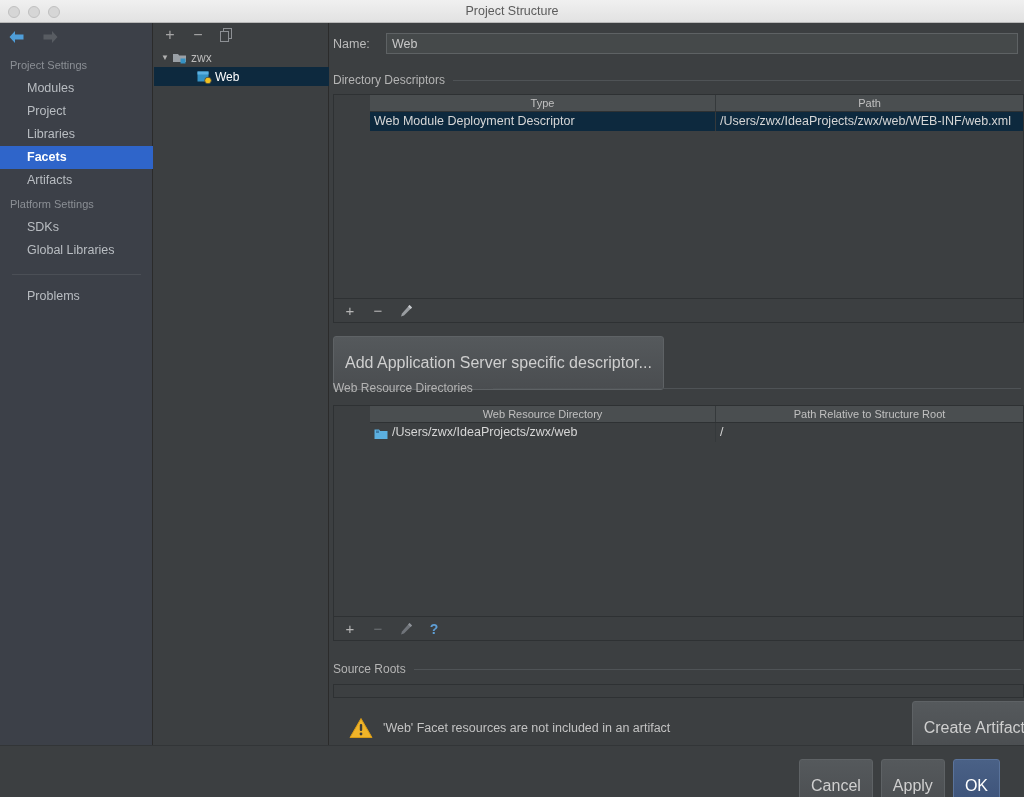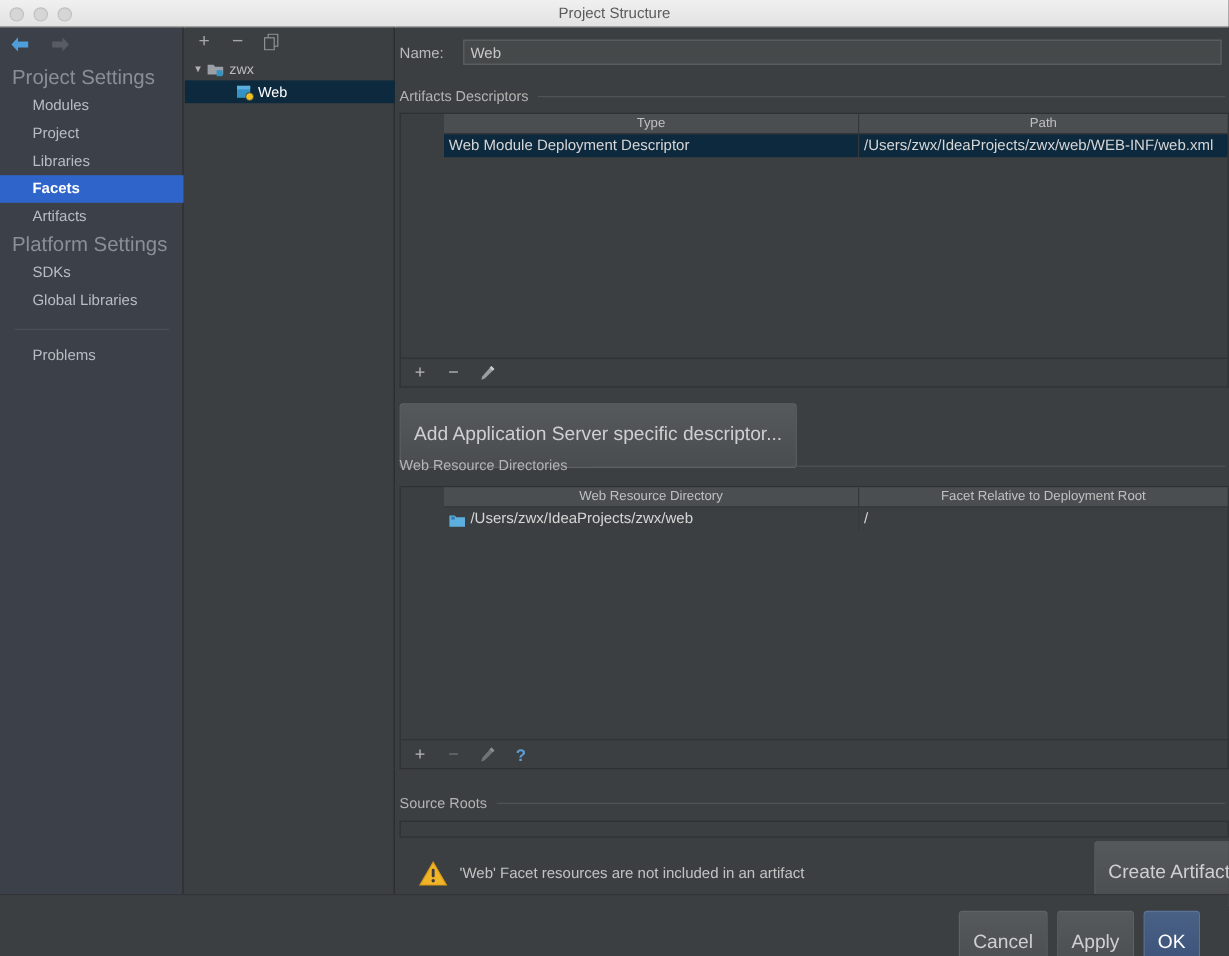--- a/index.html
+++ b/index.html
@@ -38,21 +38,21 @@
     width: 153px; height: 722px;
     background: #3c4048;
     border-right: 1px solid #2b2b2b;
   }
   .nav-arrows { position: absolute; left: 6px; top: 4px; display: flex; gap: 14px; }
   .arrow { width: 20px; height: 20px; display: flex; align-items: center; justify-content: center; }
   .arrow svg { display: block; }
 
   .side-list { position: absolute; left: 0; top: 30px; width: 153px; }
   .side-header {
-    font-size: 17px; color: #8b8f95;
+    font-size: 11px; color: #8b8f95;
     padding: 3px 0 3px 10px; line-height: 18px;
   }
   .side-item {
     font-size: 12.5px; color: #b9bdc2;
     padding: 3px 0 3px 27px; line-height: 17px;
   }
   .side-item.selected {
     background: #2f65ca; color: #ffffff; font-weight: bold;
   }
   .side-sep {
@@ -250,21 +250,21 @@
   </div>
 
   <div class="main">
 
     <div class="row-name">
       <div class="lbl-name">Name:</div>
       <input class="inp-name" type="text" value="Web" style="">
     </div>
 
     <div class="sec-title" style="position:absolute; left:3px; top:50px; width:688px;">
-      <span>Artifacts Descriptors</span>
+      <span>Directory Descriptors</span>
       <i class="line"></i>
     </div>
 
     <div class="table" style="position:absolute; left:3px; top:71px; width:691px; height:205px;">
       <div class="thead">
         <div class="th col1">Type</div>
         <div class="th col2">Path</div>
       </div>
       <div class="trow sel">
         <div class="td col1">Web Module Deployment Descriptor</div>
@@ -286,21 +286,21 @@
     <button class="btn" style="position:absolute; left:3px; top:313px;">Add Application Server specific descriptor...</button>
 
     <div class="sec-title" style="position:absolute; left:3px; top:358px; width:688px;gap:20px;">
       <span>Web Resource Directories</span>
       <i class="line"></i>
     </div>
 
     <div class="table" style="position:absolute; left:3px; top:382px; width:691px; height:212px;">
       <div class="thead">
         <div class="th col1">Web Resource Directory</div>
-        <div class="th col2">Facet Relative to Deployment Root</div>
+        <div class="th col2">Path Relative to Structure Root</div>
       </div>
       <div class="trow">
         <div class="td col1">
           <span style="display:inline-block;width:14px;height:12px;">
             <svg width="14" height="12" viewBox="0 0 14 12">
               <path d="M0.5 1.5 L5 1.5 L6.2 3 L13.5 3 L13.5 11 L0.5 11 Z" fill="#5cb0e0"></path>
               <rect x="2" y="2.5" width="3" height="2.5" fill="#3c7ca8"></rect>
             </svg>
           </span>
           <span>/Users/zwx/IdeaProjects/zwx/web</span>

